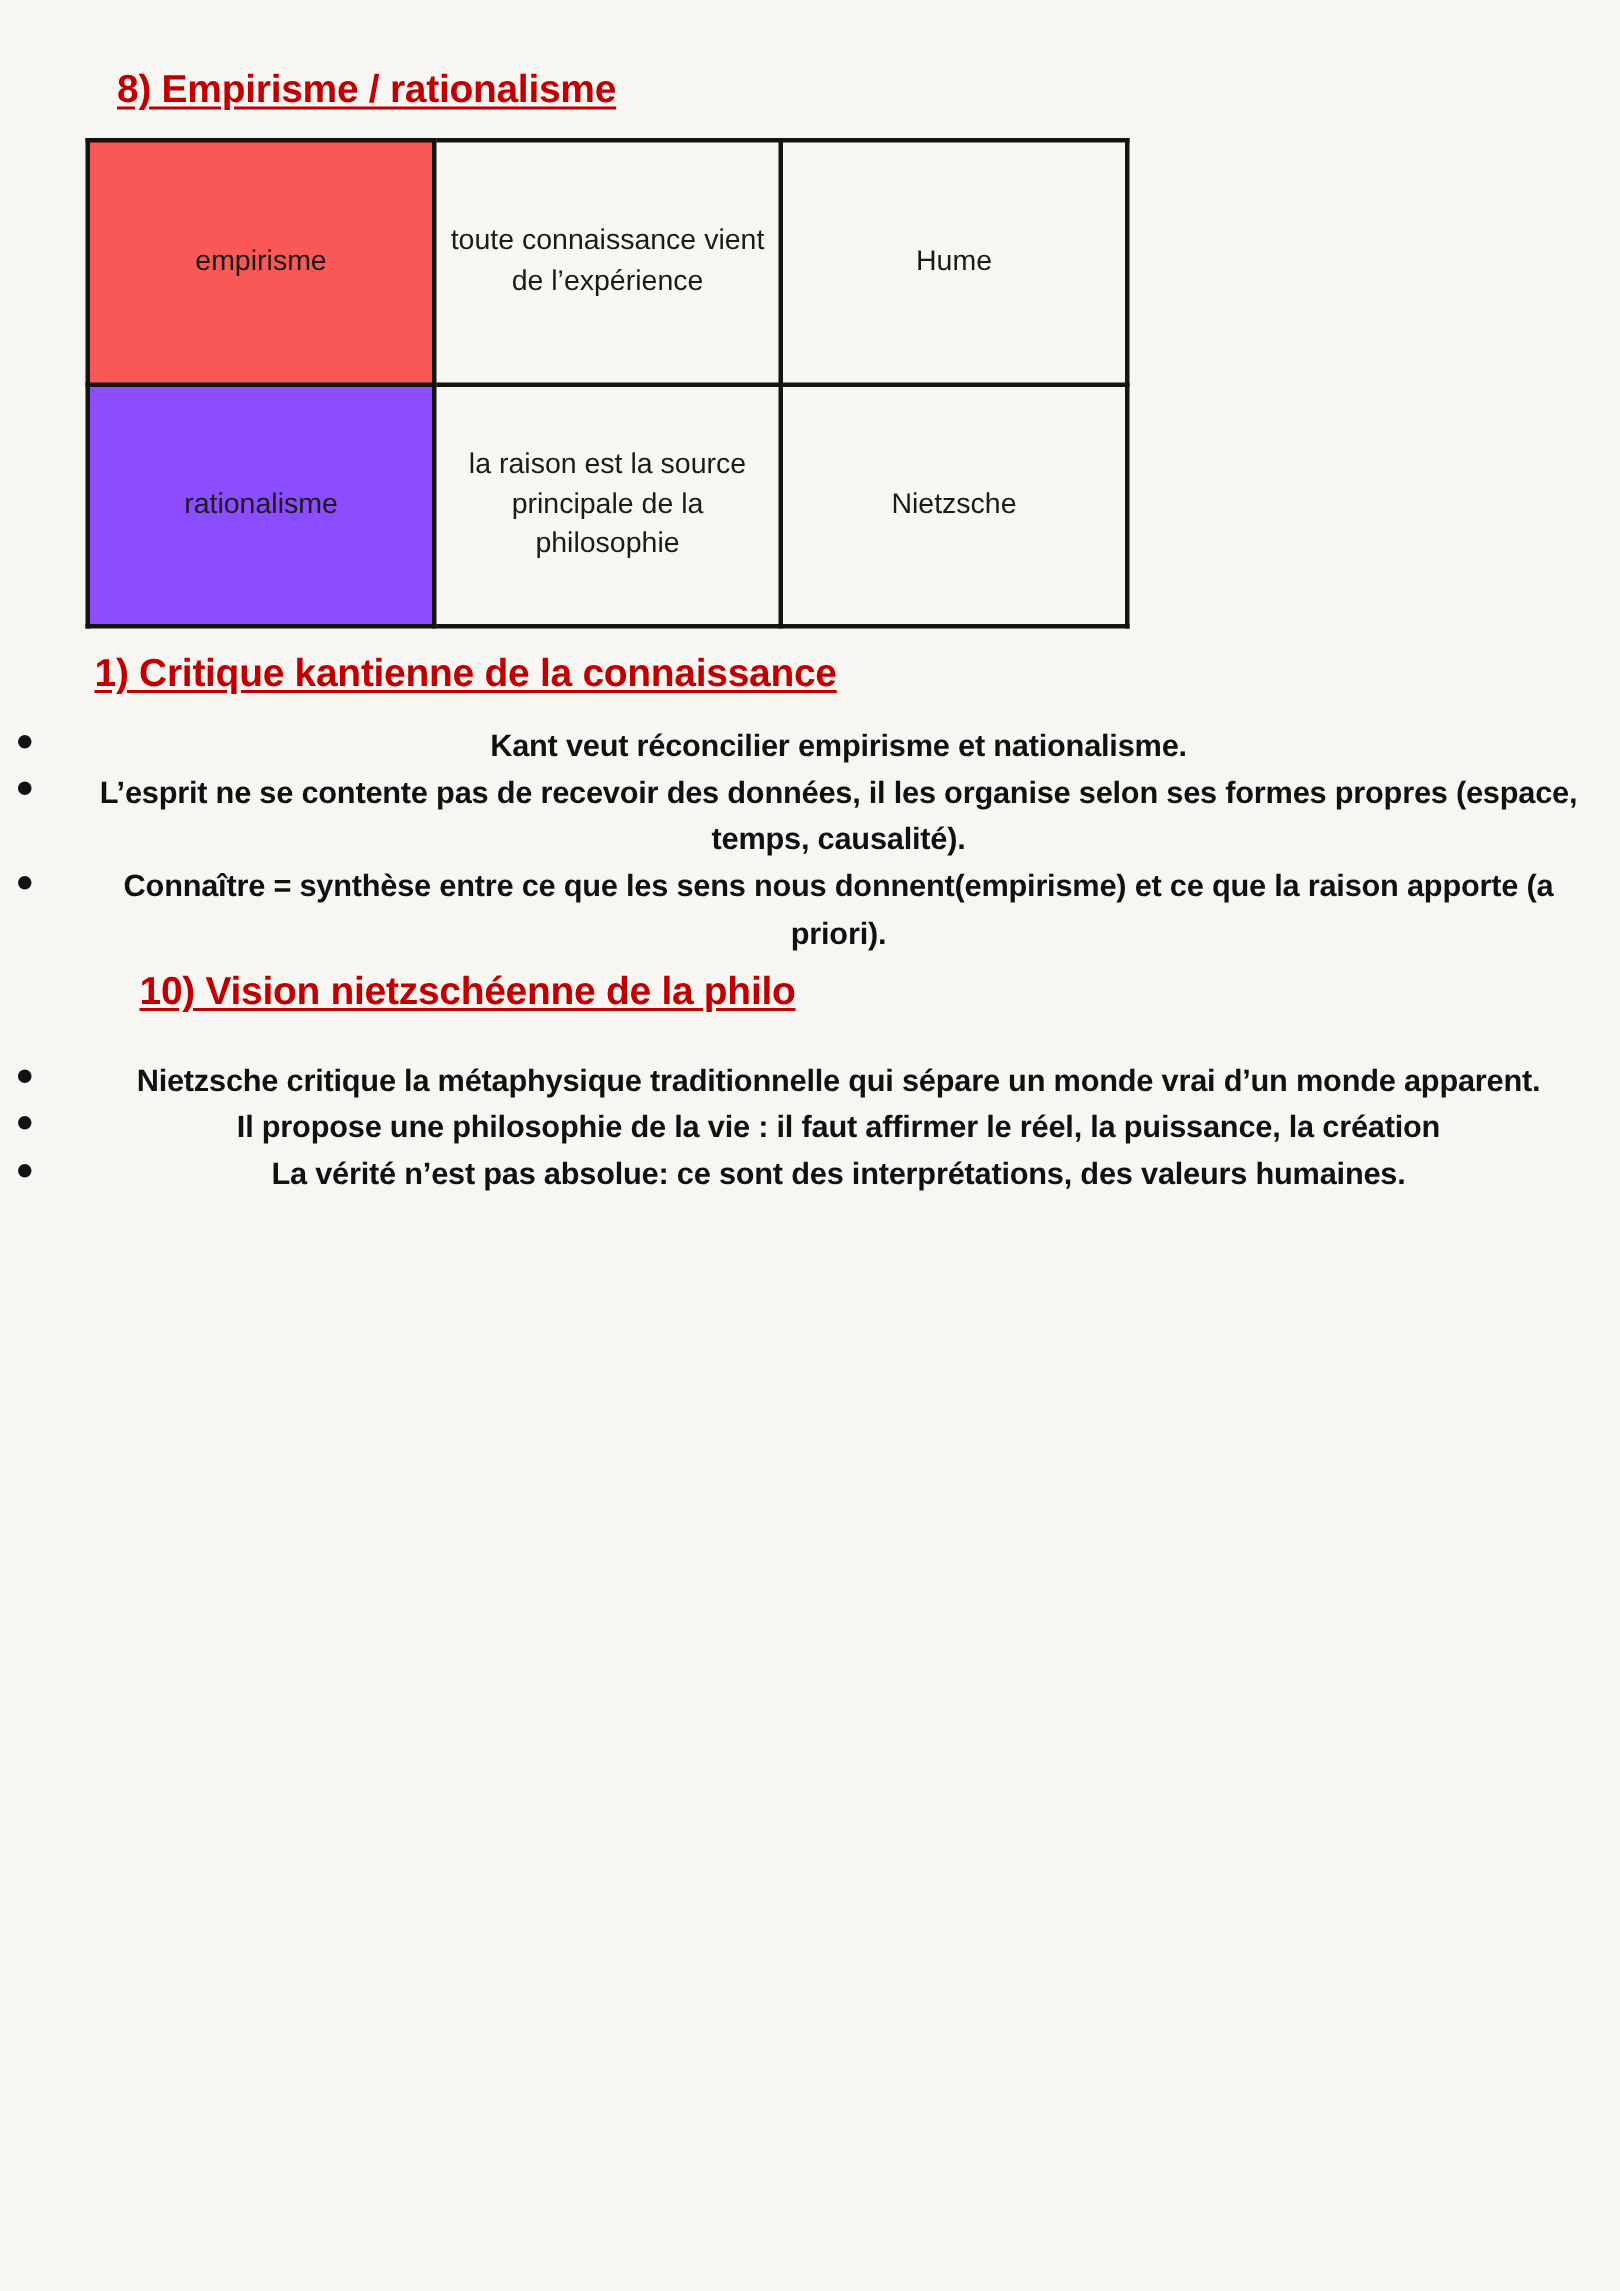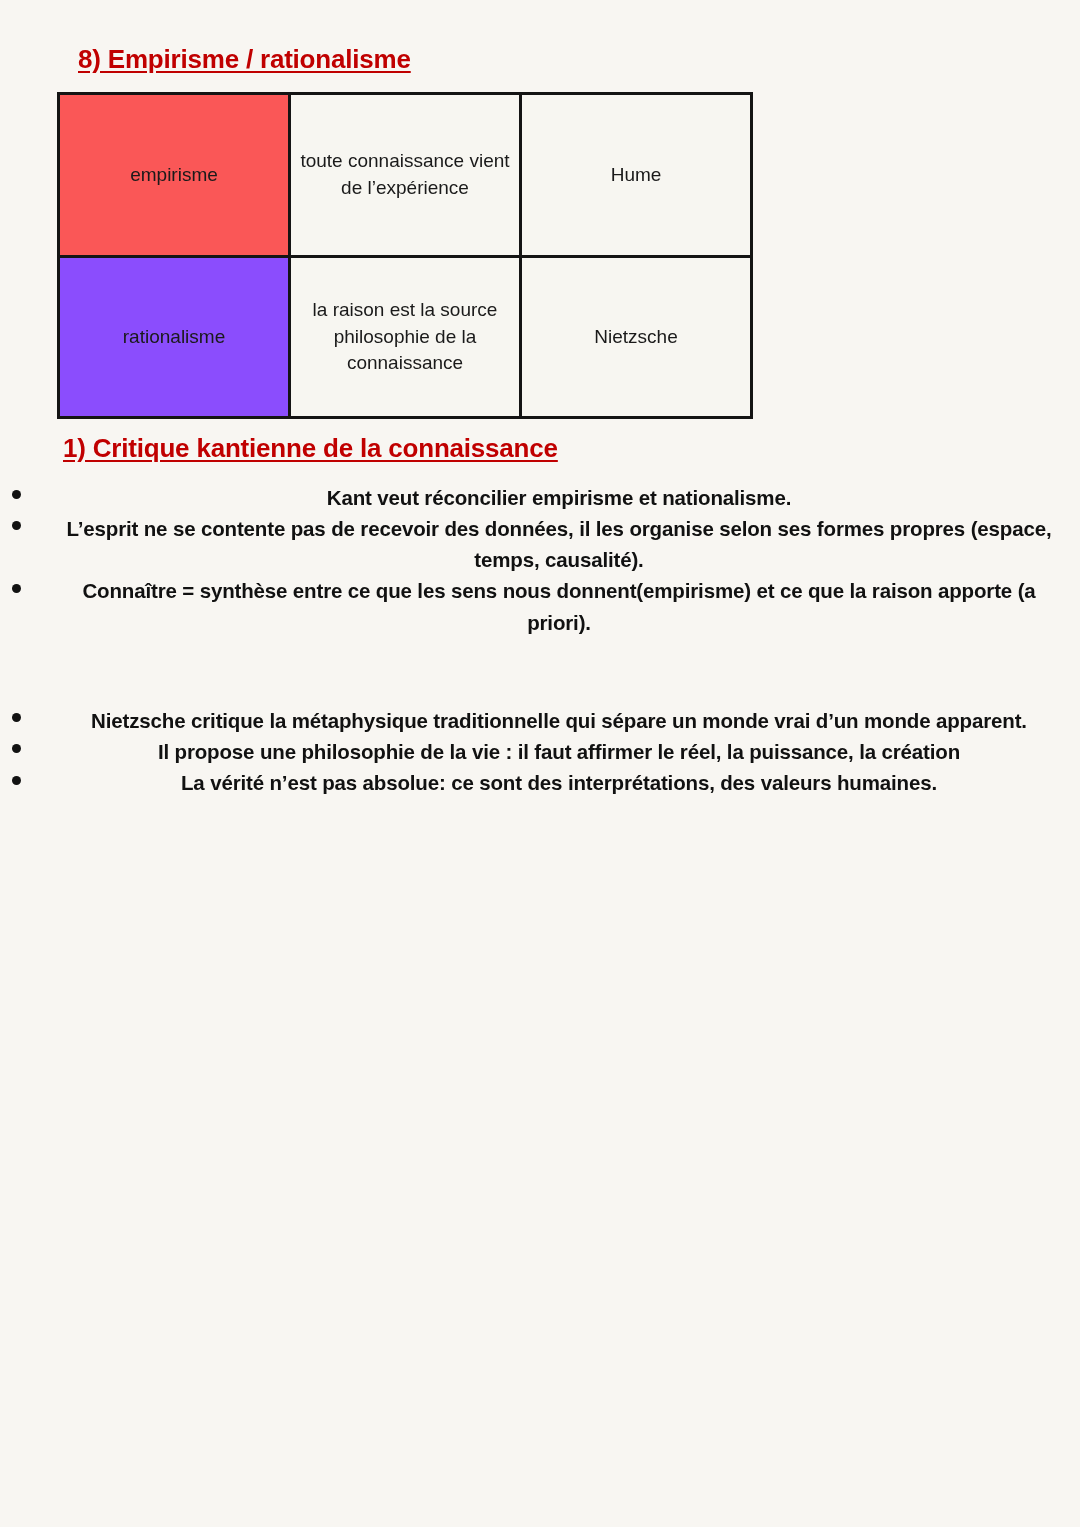--- a/index.html
+++ b/index.html
@@ -129,21 +129,21 @@
 
   <table class="comparison-table">
     <tbody>
       <tr class="row-empirisme">
         <td class="col-term cell-term-empirisme">empirisme</td>
         <td class="col-def cell-plain">toute connaissance vient de l’expérience</td>
         <td class="col-author cell-plain">Hume</td>
       </tr>
       <tr class="row-rationalisme">
         <td class="col-term cell-term-rationalisme">rationalisme</td>
-        <td class="col-def cell-plain">la raison est la source philosophie de la connaissance</td>
+        <td class="col-def cell-plain">la raison est la source principale de la philosophie</td>
         <td class="col-author cell-plain">Nietzsche</td>
       </tr>
     </tbody>
   </table>
 
   <div class="section-heading" id="heading-9">1) Critique kantienne de la connaissance</div>
 
   <ul class="bullet-list" id="bullets-9">
     <li class="bullet-item">
       <span class="bullet-marker"></span>
@@ -152,20 +152,21 @@
     <li class="bullet-item">
       <span class="bullet-marker"></span>
       <span class="bullet-text">L’esprit ne se contente pas de recevoir des données, il les organise selon ses formes propres (espace, temps, causalité).</span>
     </li>
     <li class="bullet-item">
       <span class="bullet-marker"></span>
       <span class="bullet-text">Connaître = synthèse entre ce que les sens nous donnent(empirisme) et ce que la raison apporte (a priori).</span>
     </li>
   </ul>
 
+  <div class="section-heading" id="heading-10">10) Vision nietzschéenne de la philo</div>
 
   <ul class="bullet-list" id="bullets-10">
     <li class="bullet-item">
       <span class="bullet-marker"></span>
       <span class="bullet-text">Nietzsche critique la métaphysique traditionnelle qui sépare un monde vrai d’un monde apparent.</span>
     </li>
     <li class="bullet-item">
       <span class="bullet-marker"></span>
       <span class="bullet-text">Il propose une philosophie de la vie : il faut affirmer le réel, la puissance, la création</span>
     </li>

